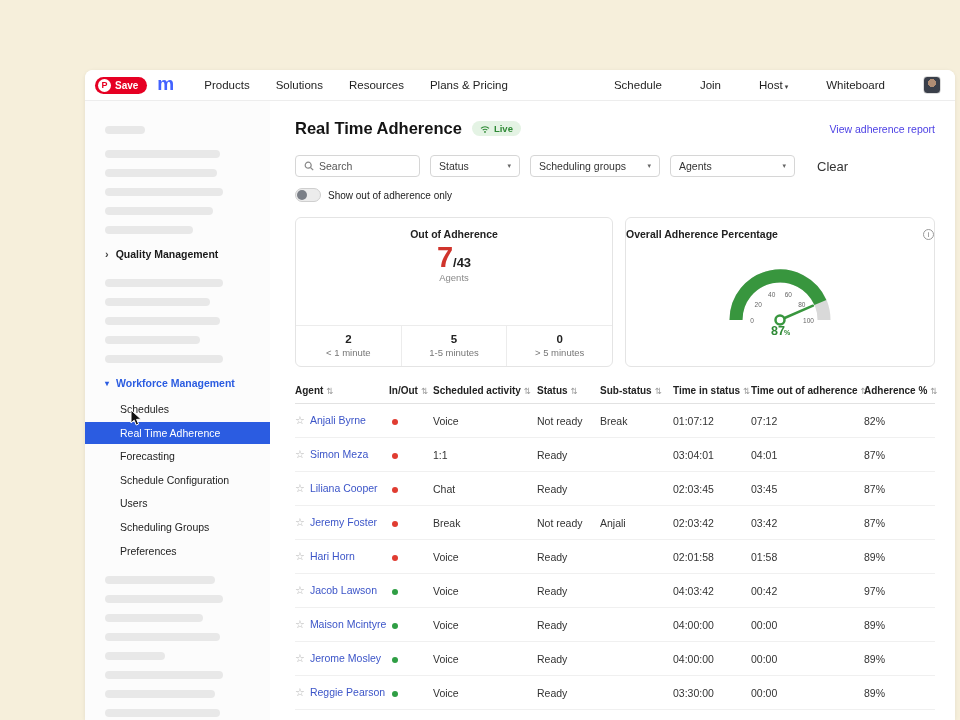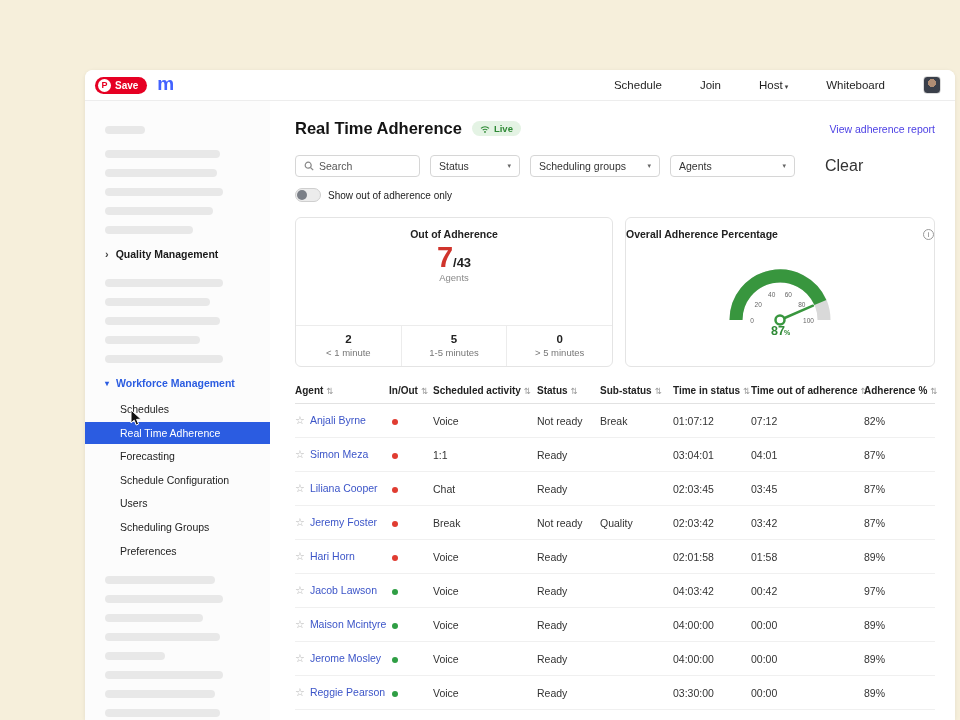--- a/index.html
+++ b/index.html
@@ -77,21 +77,21 @@
   .filter-row { display:flex; gap:10px; margin-top:17px; align-items:center; }
   .search-box, .select-box {
     height:22px; border:1px solid #d6d6d6; border-radius:4px;
     display:flex; align-items:center; padding:0 8px; font-size:10.5px; color:#555;
     background:#fff; cursor:pointer;
   }
   .search-box { width:125px; gap:5px; cursor:text; }
   .select-box { justify-content:space-between; color:#333; }
   .select-box .caret { font-size:7px; color:#666; }
   .sel-status { width:90px; } .sel-groups { width:130px; } .sel-agents { width:125px; }
-  .clear-link { font-size:16px; color:#333; cursor:pointer; margin-left:20px; }
+  .clear-link { font-size:13px; color:#333; cursor:pointer; margin-left:12px; }
   .toggle-row { display:flex; align-items:center; gap:7px; margin-top:11px; }
   .toggle { width:26px; height:14px; border-radius:7px; background:#ececec; border:1px solid #cfcfcf; position:relative; cursor:pointer; }
   .toggle .knob { position:absolute; left:1px; top:1px; width:10px; height:10px; border-radius:50%; background:#7a7f87; }
   .toggle-label { font-size:10px; color:#222; }
   
   .cards-row { display:flex; gap:12px; margin-top:15px; }
   .card { border:1px solid #e4e4e4; border-radius:6px; background:#fff; height:150px; overflow:hidden; }
   .card-ooa { width:318px; display:flex; flex-direction:column; }
   .card-gauge { flex:1; position:relative; }
   .card-title { text-align:center; font-size:10.5px; font-weight:bold; color:#222; margin-top:10px; }
@@ -134,20 +134,26 @@
 <body>
 
 <div class="window">
 
   <div class="navbar">
     <div class="pin-save">
       <span class="pin-p">P</span>
       <span class="lbl">Save</span>
     </div>
     <div class="logo">m</div>
+    <nav class="nav-left">
+      <span>Products</span>
+      <span>Solutions</span>
+      <span>Resources</span>
+      <span>Plans &amp; Pricing</span>
+    </nav>
     <nav class="nav-right">
       <span class="navitem">Schedule</span>
       <span class="navitem">Join</span>
       <span class="navitem"><span>Host</span><span class="caret">▾</span></span>
       <span class="navitem">Whiteboard</span>
       <span class="avatar"></span>
     </nav>
   </div>
 
   <aside class="sidebar">
@@ -336,21 +342,21 @@
             <td></td>
             <td>02:03:45</td>
             <td>03:45</td>
             <td>87%</td>
           </tr>
           <tr>
             <td><span class="star">☆</span><span class="agent-name">Jeremy Foster</span></td>
             <td><span class="dot red"></span></td>
             <td>Break</td>
             <td>Not ready</td>
-            <td>Quality</td>
+            <td>Anjali</td>
             <td>02:03:42</td>
             <td>03:42</td>
             <td>87%</td>
           </tr>
           <tr>
             <td><span class="star">☆</span><span class="agent-name">Hari Horn</span></td>
             <td><span class="dot red"></span></td>
             <td>Voice</td>
             <td>Ready</td>
             <td></td>

